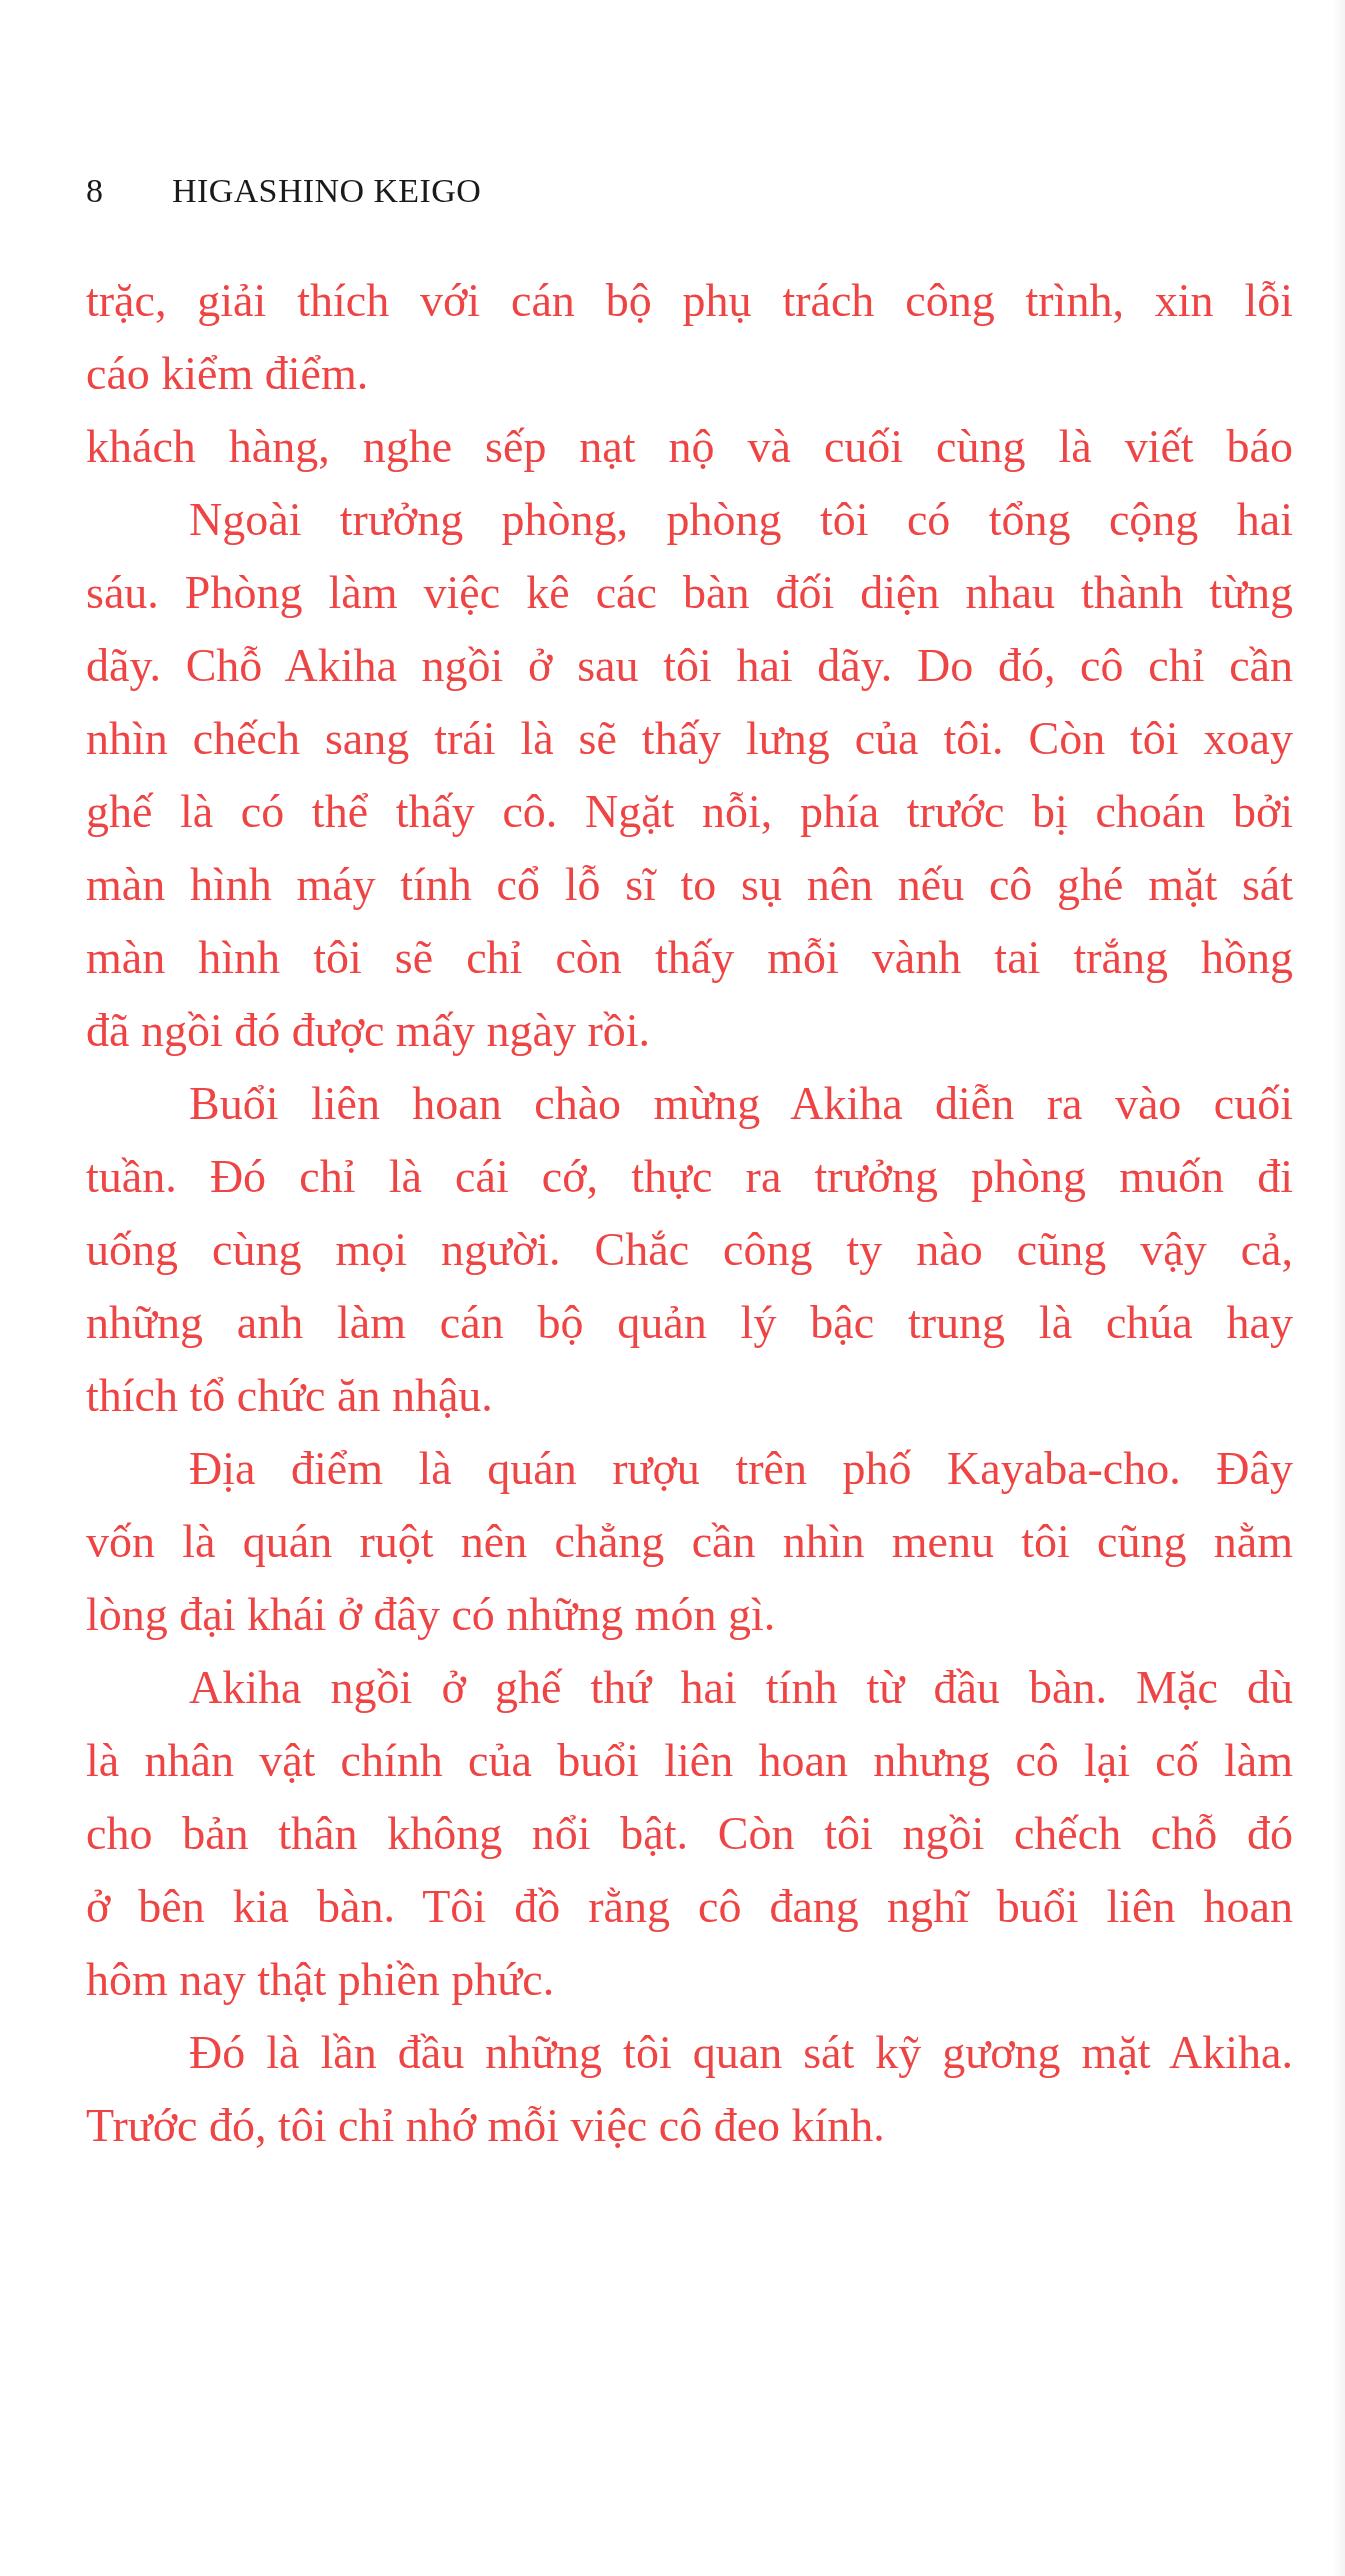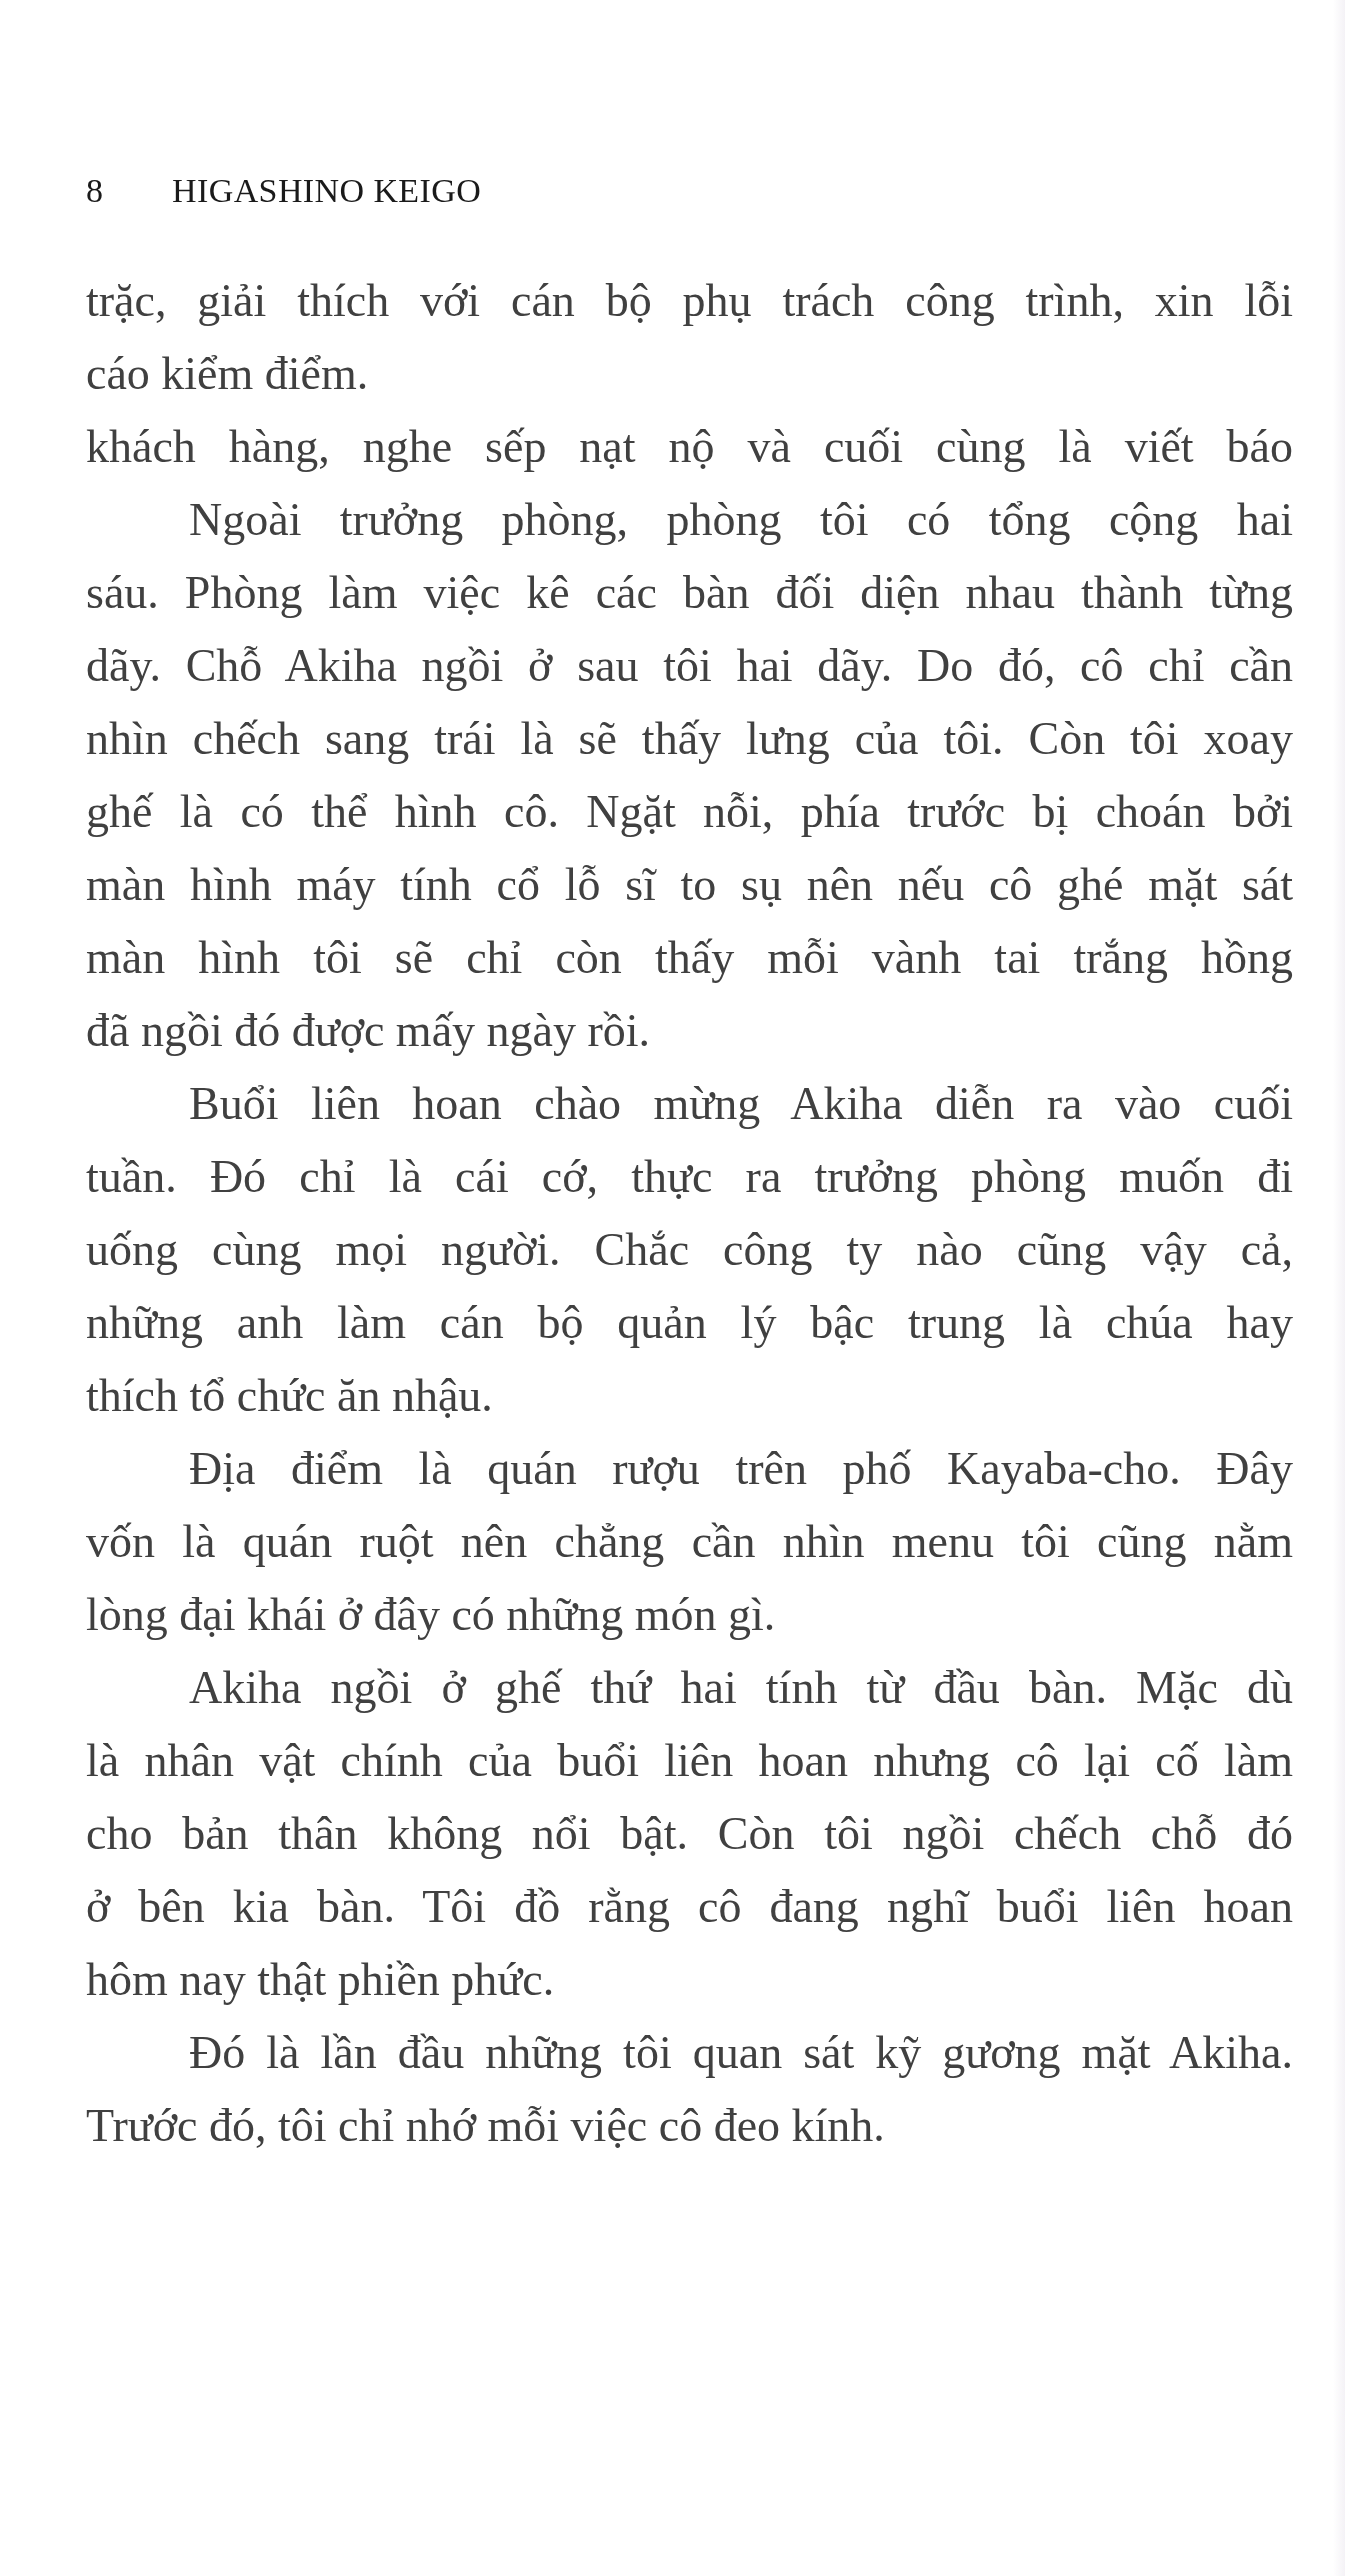--- a/index.html
+++ b/index.html
@@ -51,21 +51,21 @@
     }
     .line {
       display: block;
       height: 73px;
       line-height: 73px;
       font-family: "Liberation Serif", serif;
       font-size: 46px;
       white-space: nowrap;
       text-align: justify;
       text-align-last: justify;
-      color: #404040;
+      color: #ef4444;
     }
     .line.last {
       text-align-last: left;
     }
     .line.indent {
       padding-left: 103px;
       width: calc(1207px - 103px);
     }
   </style>
 </head>
@@ -84,21 +84,21 @@
     <span class="line">trặc, giải thích với cán bộ phụ trách công trình, xin lỗi</span>
     <span class="line last">cáo kiểm điểm.</span>
     <span class="line">khách hàng, nghe sếp nạt nộ và cuối cùng là viết báo</span>
   </div>
 
   <div>
     <span class="line indent">Ngoài trưởng phòng, phòng tôi có tổng cộng hai</span>
     <span class="line">sáu. Phòng làm việc kê các bàn đối diện nhau thành từng</span>
     <span class="line">dãy. Chỗ Akiha ngồi ở sau tôi hai dãy. Do đó, cô chỉ cần</span>
     <span class="line">nhìn chếch sang trái là sẽ thấy lưng của tôi. Còn tôi xoay</span>
-    <span class="line">ghế là có thể hình cô. Ngặt nỗi, phía trước bị choán bởi</span>
+    <span class="line">ghế là có thể thấy cô. Ngặt nỗi, phía trước bị choán bởi</span>
     <span class="line">màn hình máy tính cổ lỗ sĩ to sụ nên nếu cô ghé mặt sát</span>
     <span class="line">màn hình tôi sẽ chỉ còn thấy mỗi vành tai trắng hồng</span>
     <span class="line last">đã ngồi đó được mấy ngày rồi.</span>
   </div>
 
   <div>
     <span class="line indent">Buổi liên hoan chào mừng Akiha diễn ra vào cuối</span>
     <span class="line">tuần. Đó chỉ là cái cớ, thực ra trưởng phòng muốn đi</span>
     <span class="line">uống cùng mọi người. Chắc công ty nào cũng vậy cả,</span>
     <span class="line">những anh làm cán bộ quản lý bậc trung là chúa hay</span>

